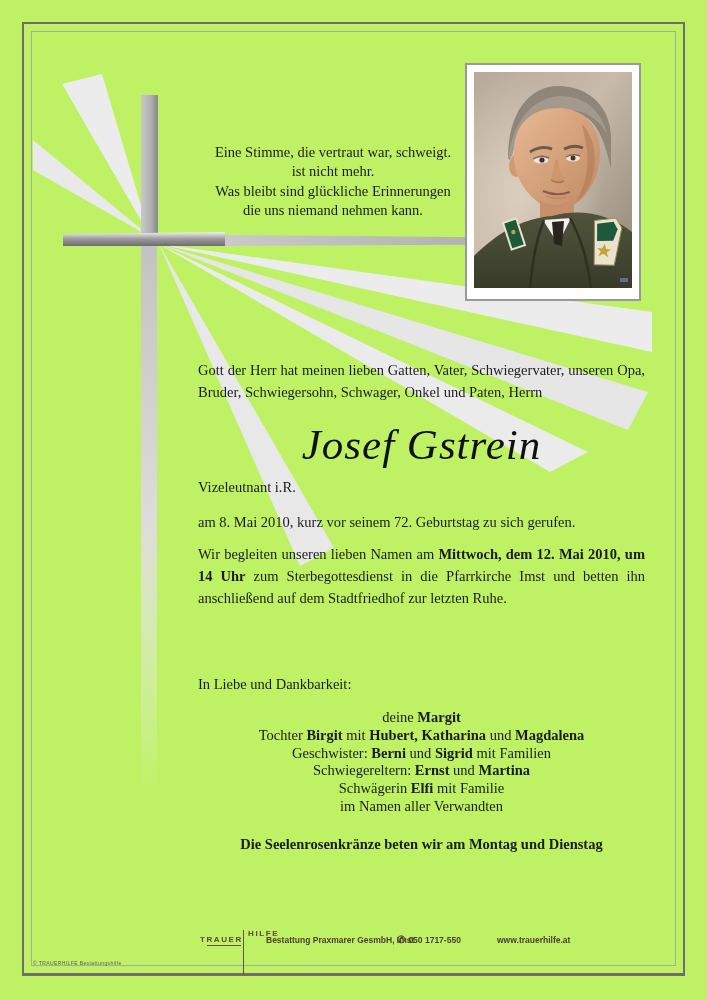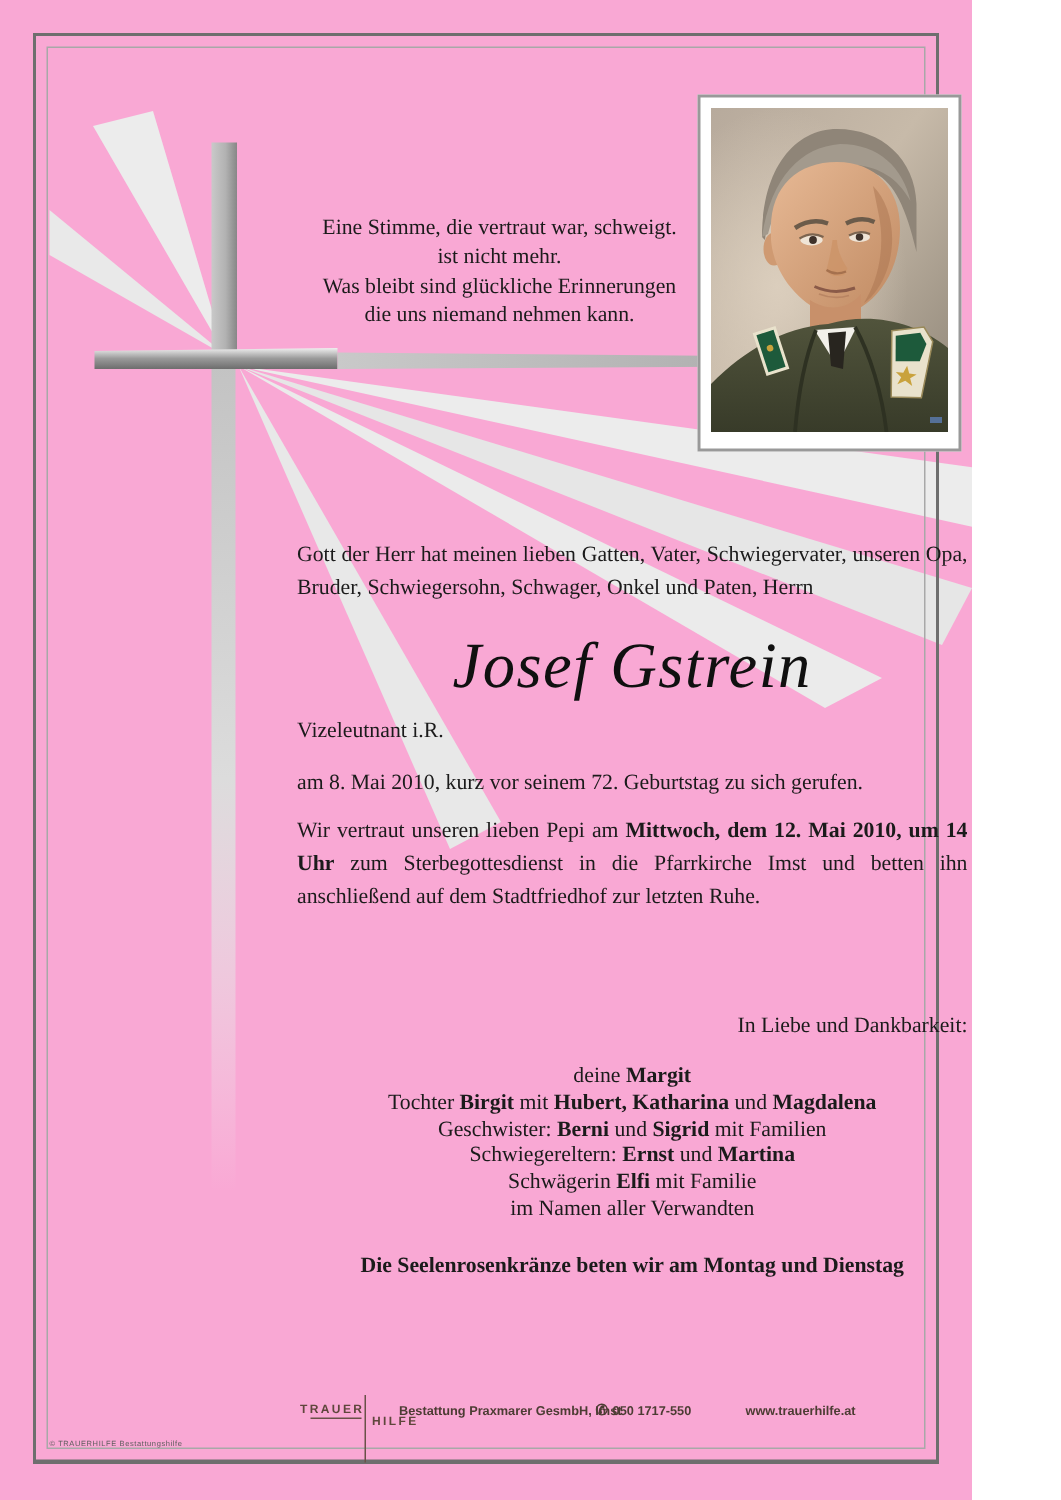--- a/index.html
+++ b/index.html
@@ -1,39 +1,39 @@
 <!DOCTYPE html>
 <html><head>
 <meta charset="utf-8">
 <style>
   html,body{margin:0;padding:0;background:#fff;}
   body{width:707px;height:1000px;font-family:"Liberation Serif",serif;color:#1b1b1b;}
-  .sheet{position:relative;width:648px;height:1000px;overflow:hidden;background:#f9a8d4;}
+  .sheet{position:relative;width:707px;height:1000px;overflow:hidden;background:#bef264;}
   .border-outer{position:absolute;left:22px;top:22px;right:22px;bottom:24px;border:2px solid #6e6e6e;border-bottom-width:3px;pointer-events:none;}
   .border-inner{position:absolute;left:31px;top:31px;right:31px;bottom:34px;border:1px solid #a8a8a8;pointer-events:none;}
   .artwork{position:absolute;left:0;top:0;width:707px;height:1000px;}
   .poem{position:absolute;left:133px;top:143px;width:400px;text-align:center;font-size:14.5px;line-height:19.4px;}
   .photo-frame{position:absolute;left:465px;top:63px;width:176px;height:238px;box-sizing:border-box;border:2px solid #999;background:#fff;padding:7px;}
   .photo-frame svg{display:block;width:158px;height:216px;}
   .col{position:absolute;left:198px;width:447px;margin-top:32px;}
   .intro{top:327px;font-size:14.5px;line-height:22px;text-align:justify;}
   .name{top:388px;text-align:center;font-size:43px;font-style:italic;letter-spacing:1px;color:#101010;}
   .subtitle{top:447px;font-size:14.5px;}
   .notice{top:479px;font-size:14.5px;line-height:22px;}
   .funeral{top:511px;font-size:14.5px;line-height:22px;text-align:justify;}
   .dateline{top:593px;text-align:center;font-size:14.5px;}
-  .closing{top:644px;text-align:right;font-size:14.5px;}
+  .closing{top:644px;text-align:left;font-size:14.5px;}
   .family{top:677px;text-align:center;font-size:14.5px;line-height:17.8px;}
   .rosary{top:803px;text-align:center;font-size:14.5px;line-height:19.5px;font-weight:bold;}
   b{font-weight:bold;}
   .footer{position:absolute;left:200px;top:929px;width:440px;height:46px;font-family:"Liberation Sans",sans-serif;color:#54423a;font-weight:bold;}
   .brand-word1{position:absolute;left:0;top:6px;font-size:8px;letter-spacing:1.6px;color:#5f463c;}
   .brand-underline{position:absolute;left:7px;top:16px;width:34px;height:1px;background:#6a5148;}
   .brand-divider{position:absolute;left:43px;top:1px;width:1px;height:45px;background:#6a5148;}
-  .brand-word2{position:absolute;left:48px;top:14px;font-size:8px;letter-spacing:1.6px;color:#5f463c;}
+  .brand-word2{position:absolute;left:48px;top:0;font-size:8px;letter-spacing:1.6px;color:#5f463c;}
   .footer-company{position:absolute;left:66px;top:6px;font-size:8.5px;color:#4c3c33;}
   .footer-phone{position:absolute;left:197px;top:5px;font-size:8.5px;color:#4c3c33;}
   .footer-phone .ph-icon{font-size:10px;margin-right:3px;}
   .footer-web{position:absolute;left:297px;top:6px;font-size:8.5px;color:#4c3c33;}
   .tiny-print{position:absolute;left:33px;top:960px;font-size:5px;letter-spacing:.4px;color:#5c5c5c;font-family:"Liberation Sans",sans-serif;}
 </style>
 </head>
 <body>
 
 <div class="sheet">
@@ -162,21 +162,21 @@
     </svg>
   </div>
 
   <div class="col intro">Gott der Herr hat meinen lieben Gatten, Vater, Schwiegervater, unseren Opa, Bruder, Schwiegersohn, Schwager, Onkel und Paten, Herrn</div>
 
   <div class="col name">Josef Gstrein</div>
   <div class="col subtitle">Vizeleutnant i.R.</div>
 
   <div class="col notice">am 8. Mai 2010, kurz vor seinem 72. Geburtstag zu sich gerufen.</div>
 
-  <div class="col funeral"><span>Wir vertraut unseren lieben Pepi am </span><b>Mittwoch, dem 12. Mai 2010, um 14 Uhr</b><span> zum Sterbegottesdienst in die Pfarrkirche Imst und betten ihn anschließend auf dem Stadtfriedhof zur letzten Ruhe.</span></div>
+  <div class="col funeral"><span>Wir begleiten unseren lieben Namen am </span><b>Mittwoch, dem 12. Mai 2010, um 14 Uhr</b><span> zum Sterbegottesdienst in die Pfarrkirche Imst und betten ihn anschließend auf dem Stadtfriedhof zur letzten Ruhe.</span></div>
 
 
   <div class="col closing">In Liebe und Dankbarkeit:</div>
 
   <div class="col family">
     <div><span>deine </span><b>Margit</b></div>
     <div><span>Tochter </span><b>Birgit</b><span> mit </span><b>Hubert, Katharina</b><span> und </span><b>Magdalena</b></div>
     <div><span>Geschwister: </span><b>Berni</b><span> und </span><b>Sigrid</b><span> mit Familien</span></div>
     <div><span>Schwiegereltern: </span><b>Ernst</b><span> und </span><b>Martina</b></div>
     <div><span>Schwägerin </span><b>Elfi</b><span> mit Familie</span></div>

